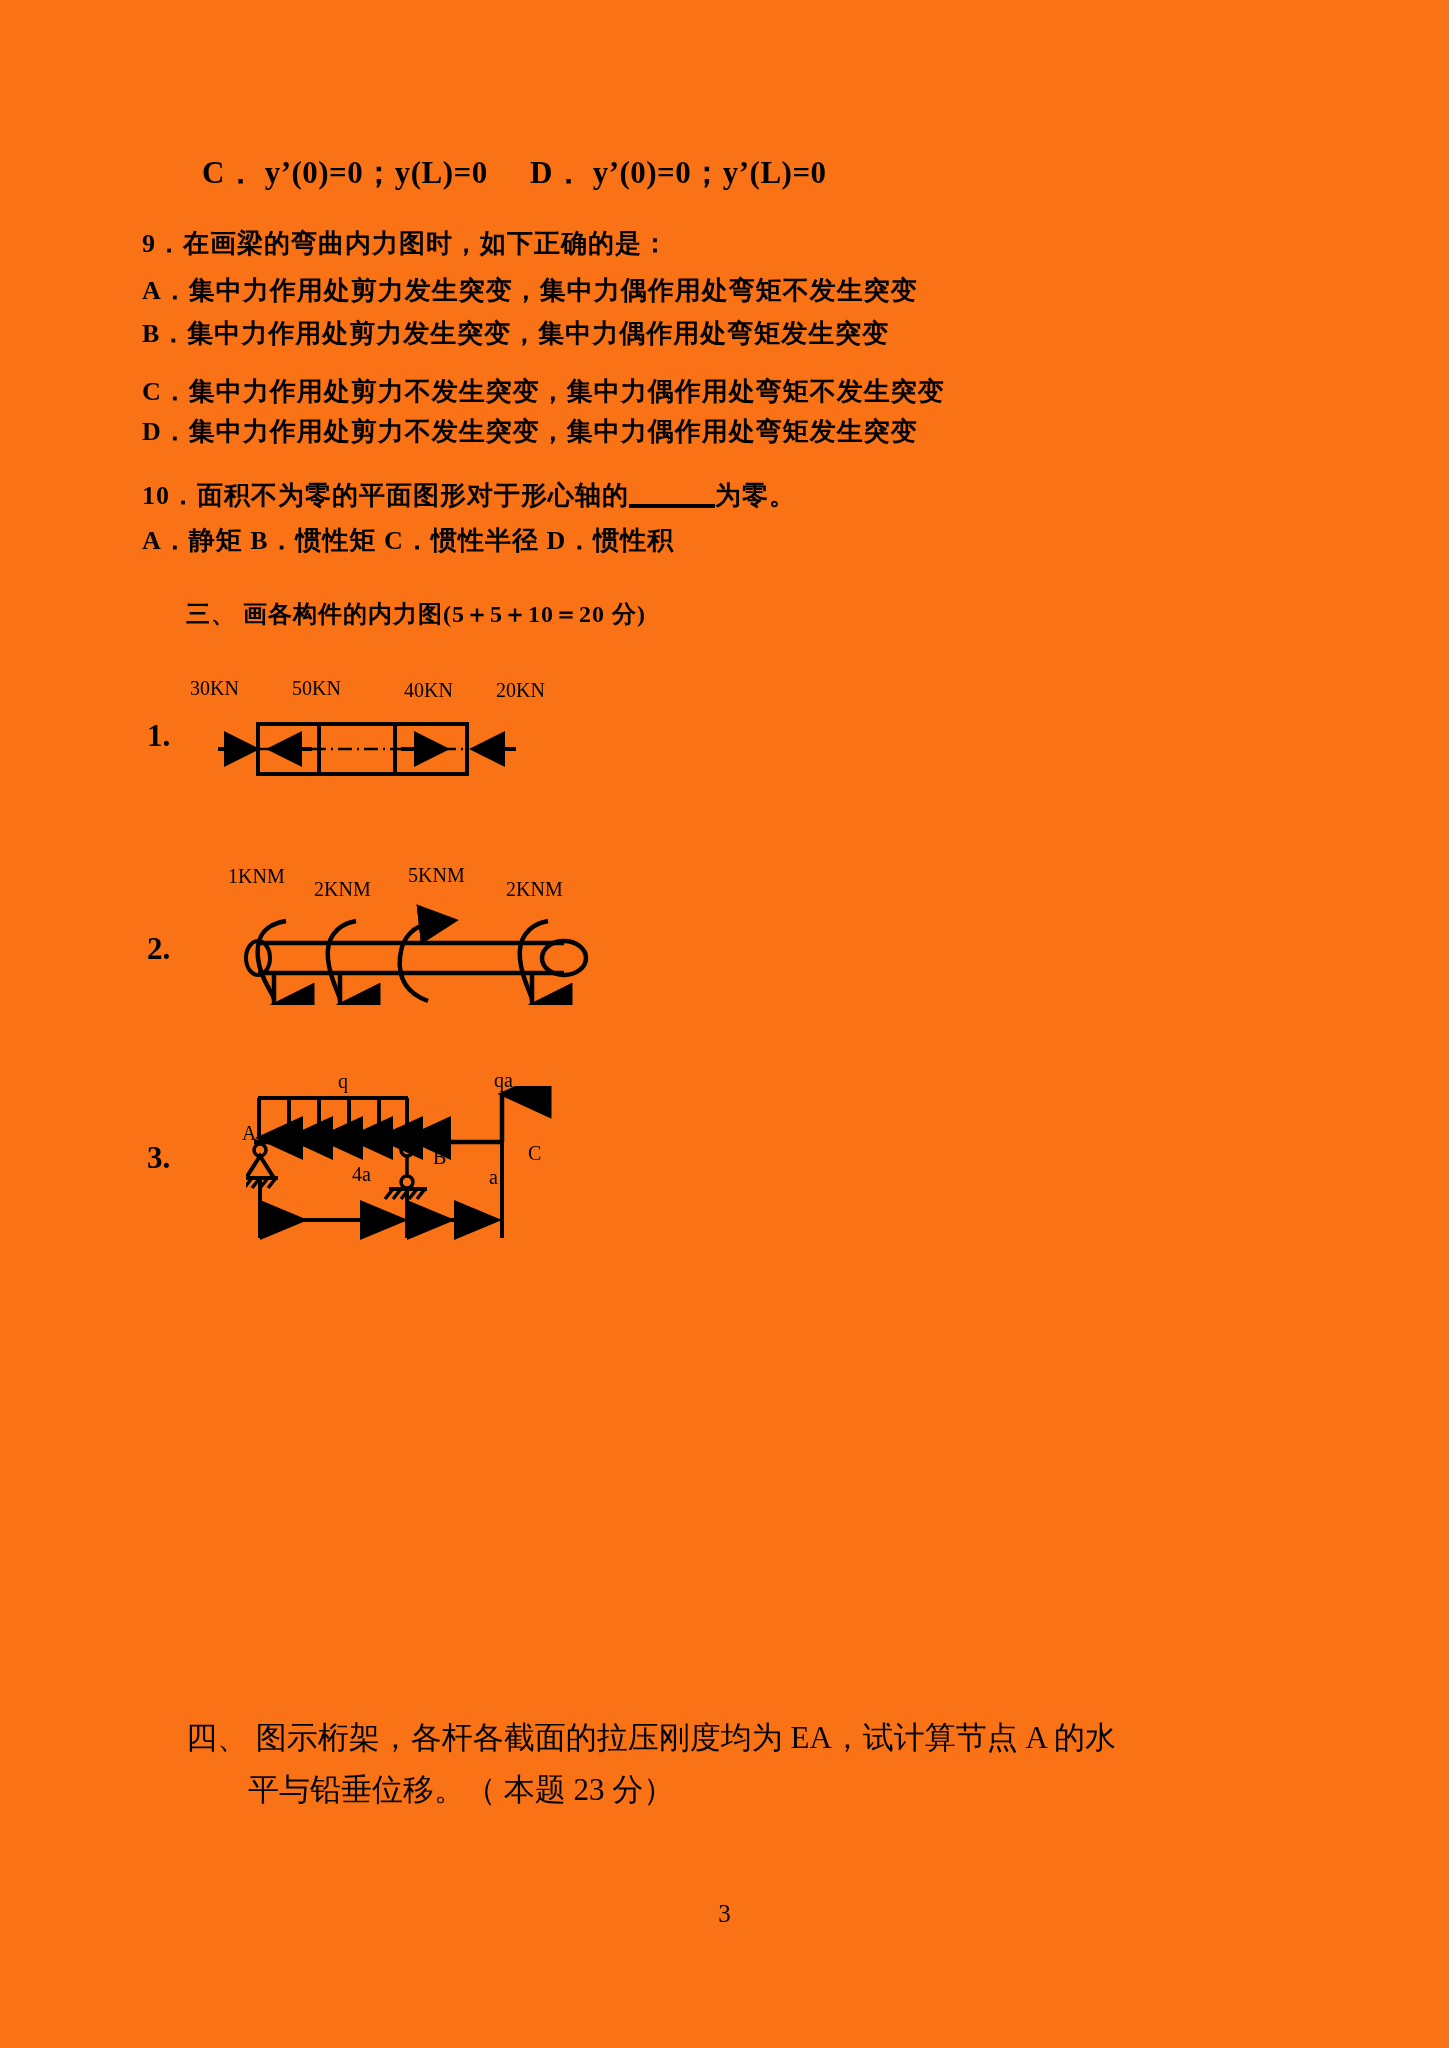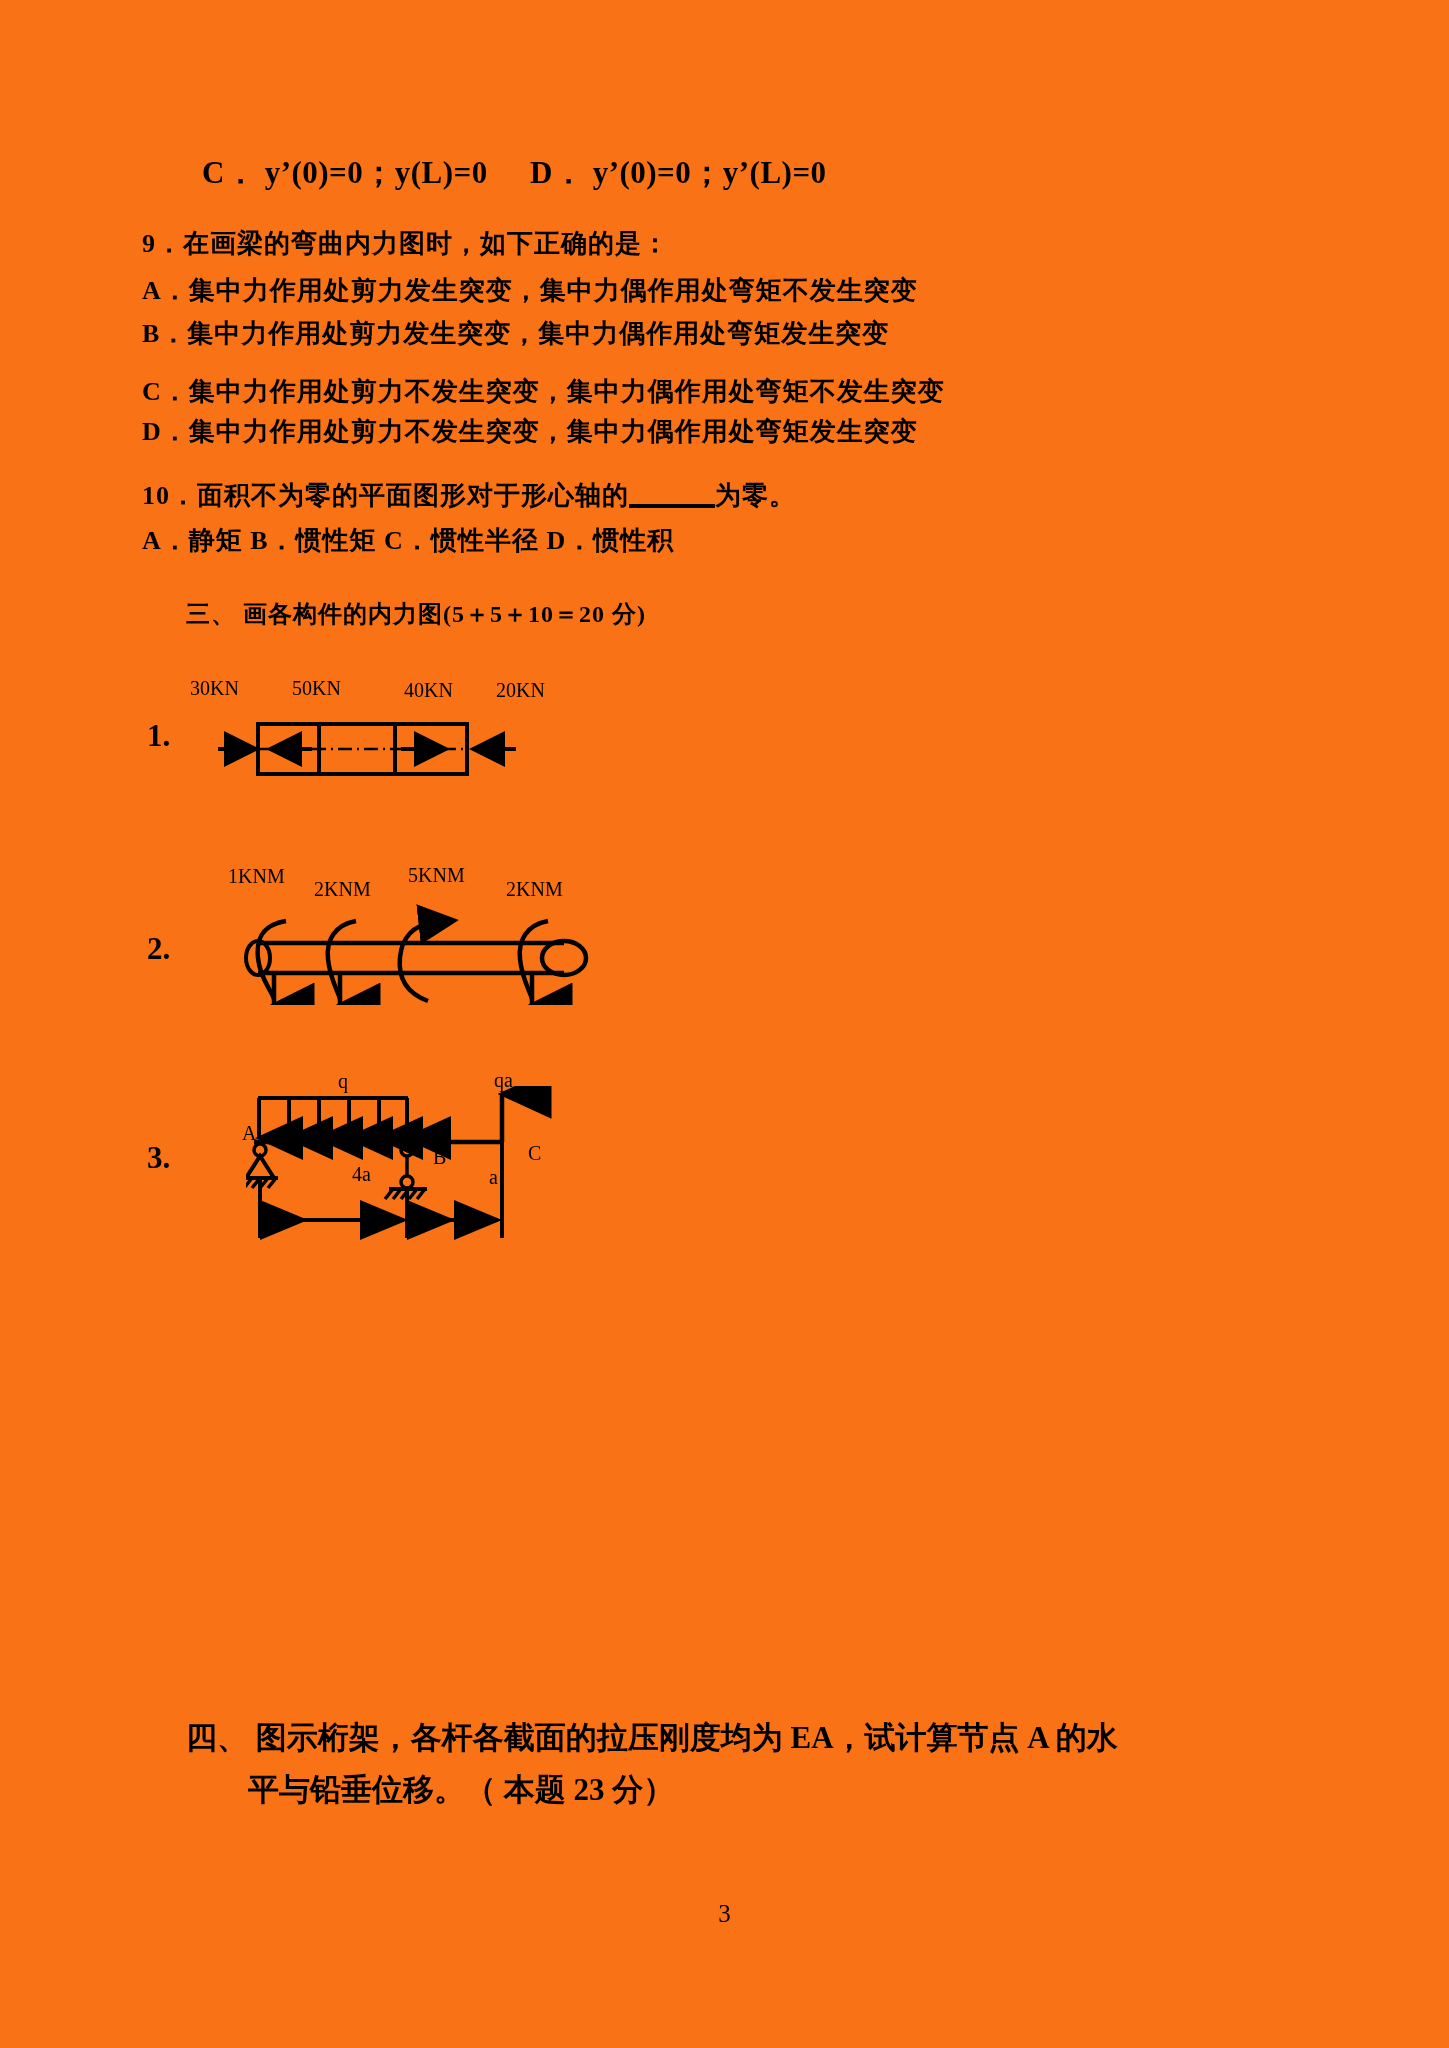--- a/index.html
+++ b/index.html
@@ -73,21 +73,21 @@
     font-weight: normal;
     font-size: 20px;
     white-space: nowrap;
   }
   .fig {
     position: absolute;
   }
   .sec4 {
     position: absolute;
     font-size: 31px;
-    font-weight: bold;
+    font-weight: normal;
     line-height: 52px;
     white-space: nowrap;
   }
 </style>
 </head>
 <body>
 
 <div class="page">
   <div class="content">
 

